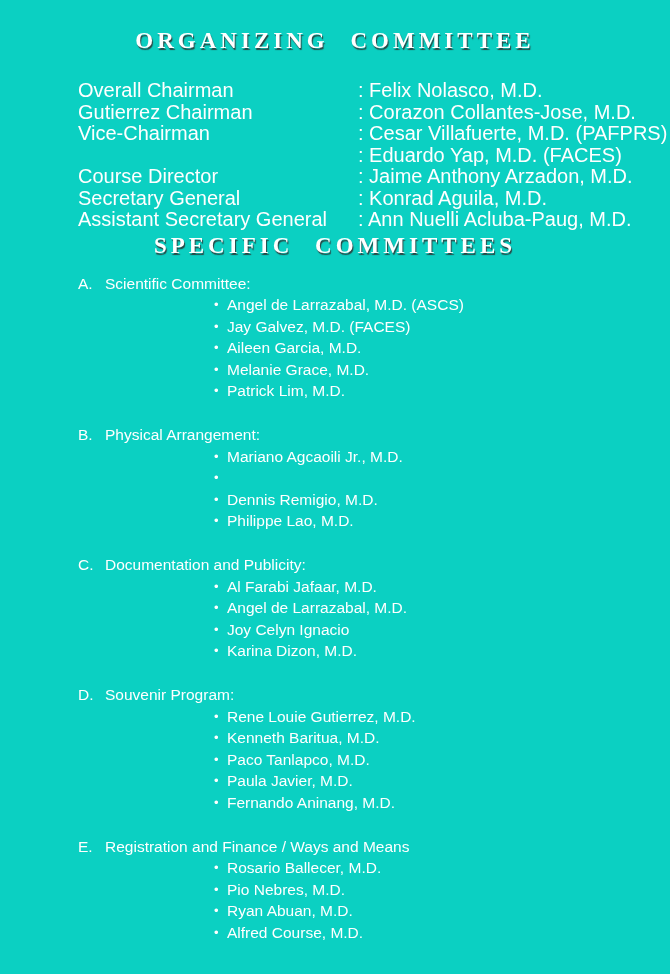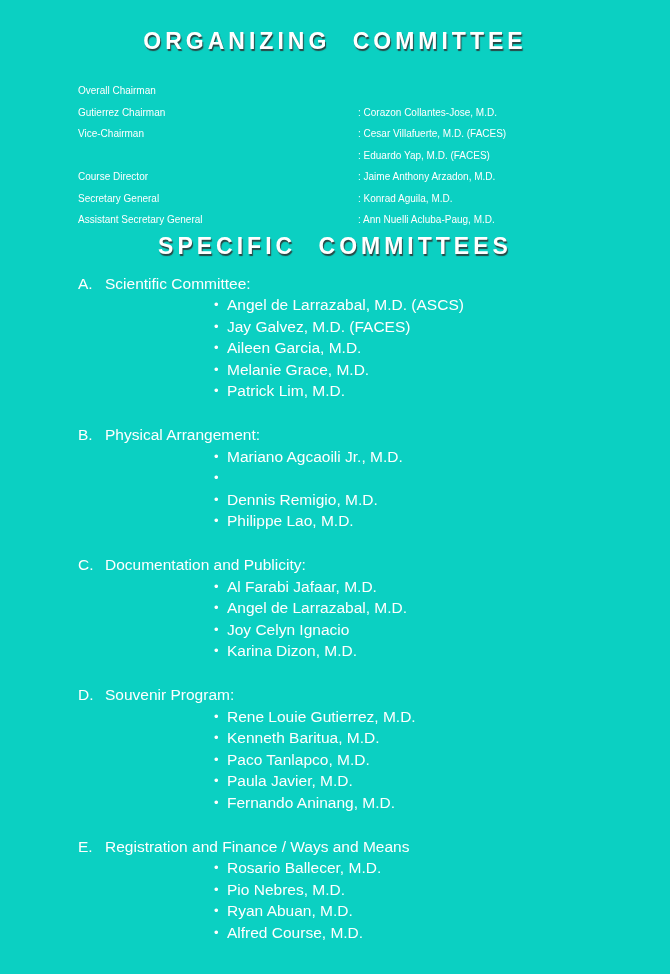--- a/index.html
+++ b/index.html
@@ -21,32 +21,33 @@
     margin: 0;
     padding-top: 28px;
     text-align: center;
     font-size: 23px;
     font-weight: bold;
     letter-spacing: 4px;
     word-spacing: 12px;
     line-height: 26px;
     color: #ffffff;
     text-shadow: 1px 2px 1px rgba(46, 46, 46, 0.85);
+    font-family: Liberation Serif, serif;
   }
   .big-title.second {
     padding-top: 0;
     margin-top: 2px;
   }
   .oc-rows {
     margin: 26px 0 0 78px;
   }
   .row {
     display: flex;
     line-height: 21.5px;
-    font-size: 10px;
+    font-size: 20px;
     white-space: pre;
   }
   .role {
     width: 280px;
     flex: 0 0 280px;
   }
   .sections {
     margin: 14px 0 0 78px;
   }
   .section {
@@ -82,30 +83,31 @@
 </head>
 <body style="background: rgb(11, 208, 194); color: rgb(255, 255, 255);">
 
 <div class="sheet">
 
   <h1 class="big-title">ORGANIZING COMMITTEE</h1>
 
   <div class="oc-rows">
   <div class="row">
     <span class="role">Overall Chairman</span>
+    <span class="entry">: Felix Nolasco, M.D.</span>
   </div>
 
   <div class="row">
     <span class="role">Gutierrez Chairman</span>
     <span class="entry">: Corazon Collantes-Jose, M.D.</span>
   </div>
 
   <div class="row">
     <span class="role">Vice-Chairman</span>
-    <span class="entry">: Cesar Villafuerte, M.D. (FACES)</span>
+    <span class="entry">: Cesar Villafuerte, M.D. (PAFPRS)</span>
   </div>
 
   <div class="row">
     <span class="role"></span>
     <span class="entry">: Eduardo Yap, M.D. (FACES)</span>
   </div>
 
   <div class="row">
     <span class="role">Course Director</span>
     <span class="entry">: Jaime Anthony Arzadon, M.D.</span>

